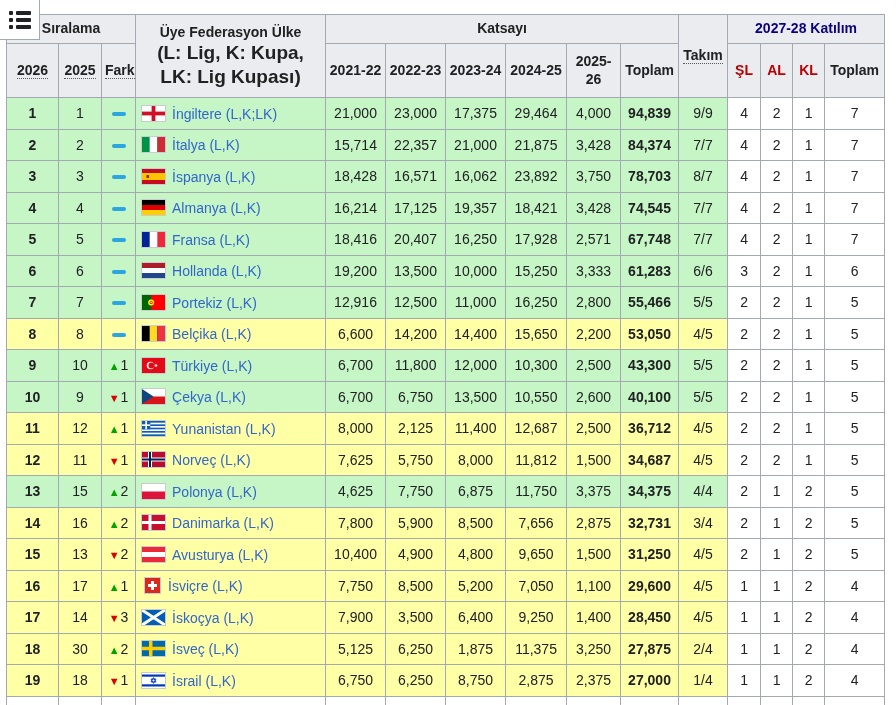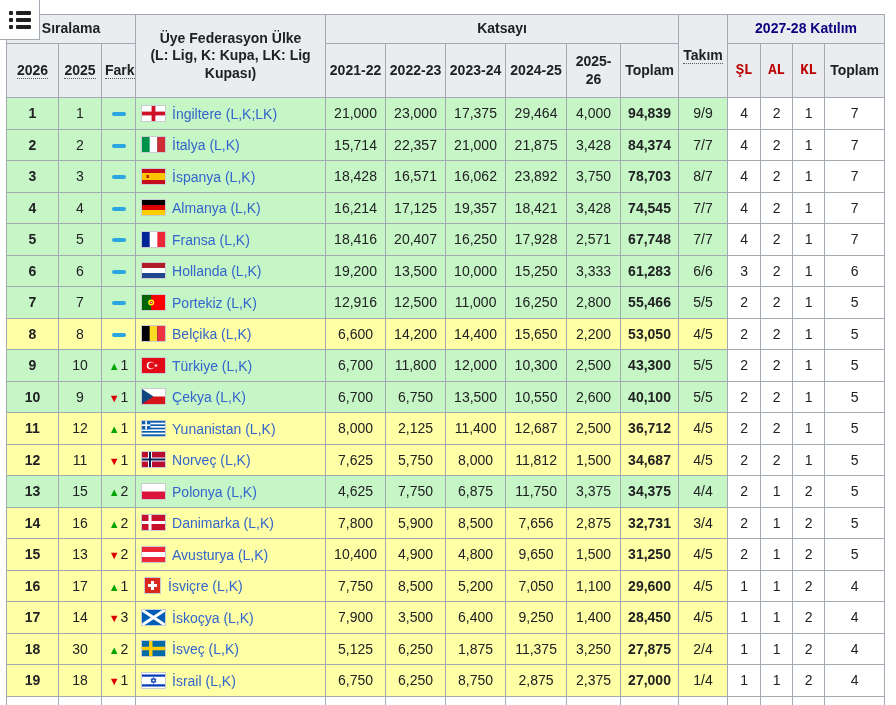--- a/index.html
+++ b/index.html
@@ -37,34 +37,34 @@
 
   .green{background:var(--row-green,#c6f5c6);}
   .yellow{background:var(--row-yellow,#ffffa6);}
   .white{background:#fff;}
   .bold{font-weight:bold;}
 
   .dotted{border-bottom:1px dotted #54595d;padding-bottom:0px;text-align:right;}
   a{text-decoration:none;}
   a.country-link{color:var(--link-blue,#3366cc);}
   a.header-link{color:var(--header-link,#0b0080);font-weight:bold;}
-  a.redlink{color:var(--redlink,#ba0000);font-weight:bold;font-family:Liberation Mono, monospace;}
+  a.redlink{color:var(--redlink,#ba0000);font-weight:bold;}
 
   .c-country{text-align:left;padding-left:5px;white-space:nowrap;}
   .flag{border:1px solid #c8ccd1;vertical-align:-3px;margin-right:6px;background:#fff;}
   .flag.square{margin-left:3px;margin-right:7px;}
 
   .steady-dash{
     display:inline-block;width:14px;height:4px;border-radius:2px;
     background:var(--steady,#2ba6e0);vertical-align:2px;
   }
   .tri-up{color:var(--up,#00a300);font-size:11px;margin-right:1px;}
   .tri-down{color:var(--down,#dd0000);font-size:11px;margin-right:1px;}
 
-  .country-note{font-weight:bold;font-size:14px;}
+  .country-note{font-weight:bold;font-size:19px;}
 </style>
 </head>
 <body style="--row-green: #c6f5c6; --row-yellow: #ffffa6; --header-bg: #eaecf0; --border: #a2a9b1; --link-blue: #3366cc; --header-link: #0b0080; --redlink: #ba0000; --steady: #2ba6e0; --up: #00a300; --down: #dd0000;">
 
 <div class="toc-btn">
   <div class="toc-icon">
     <div class="row">
         <span class="dot"></span>
         <span class="bar"></span>
       </div>

